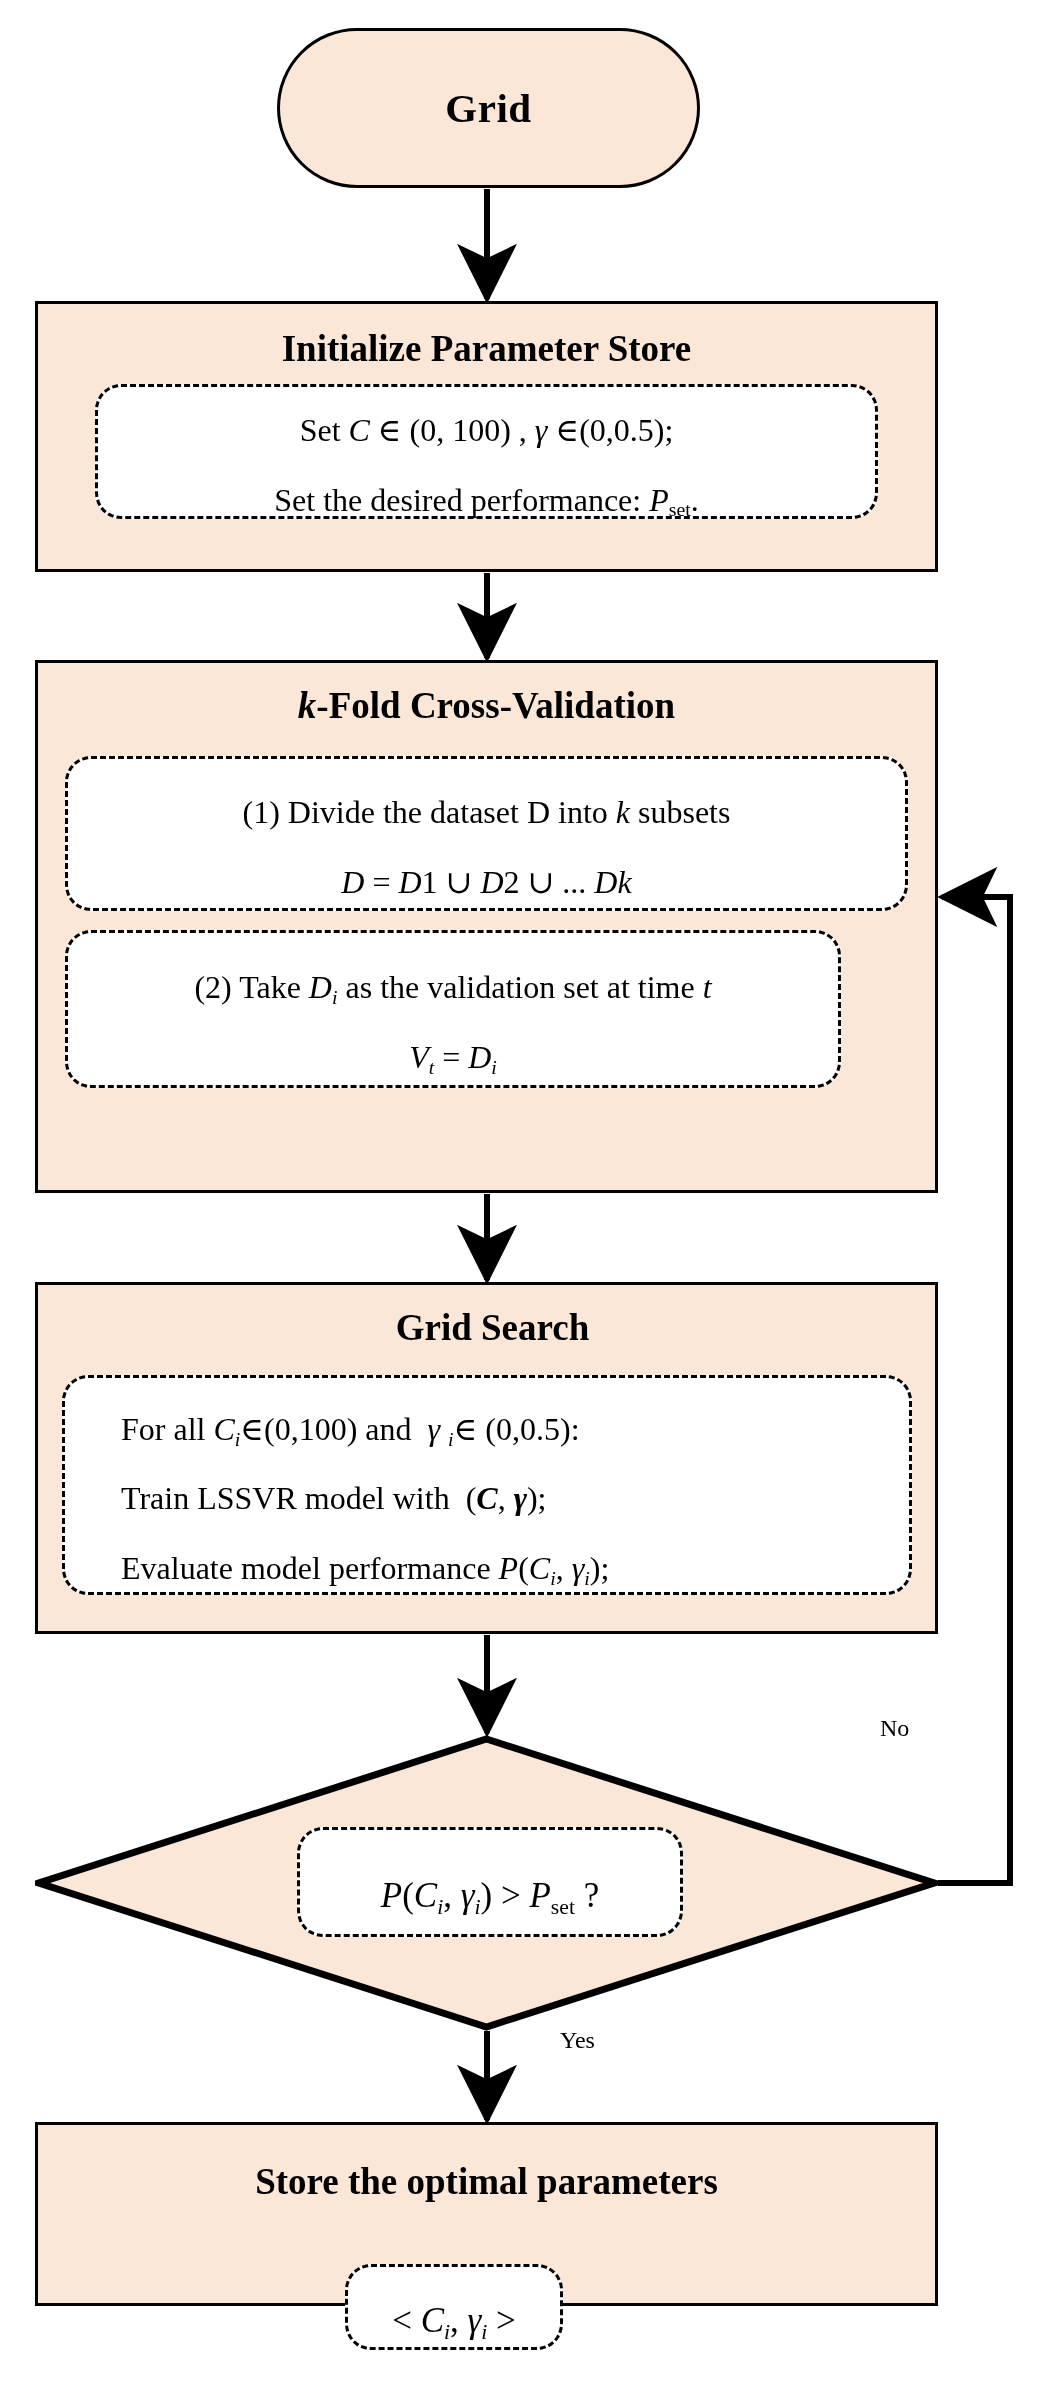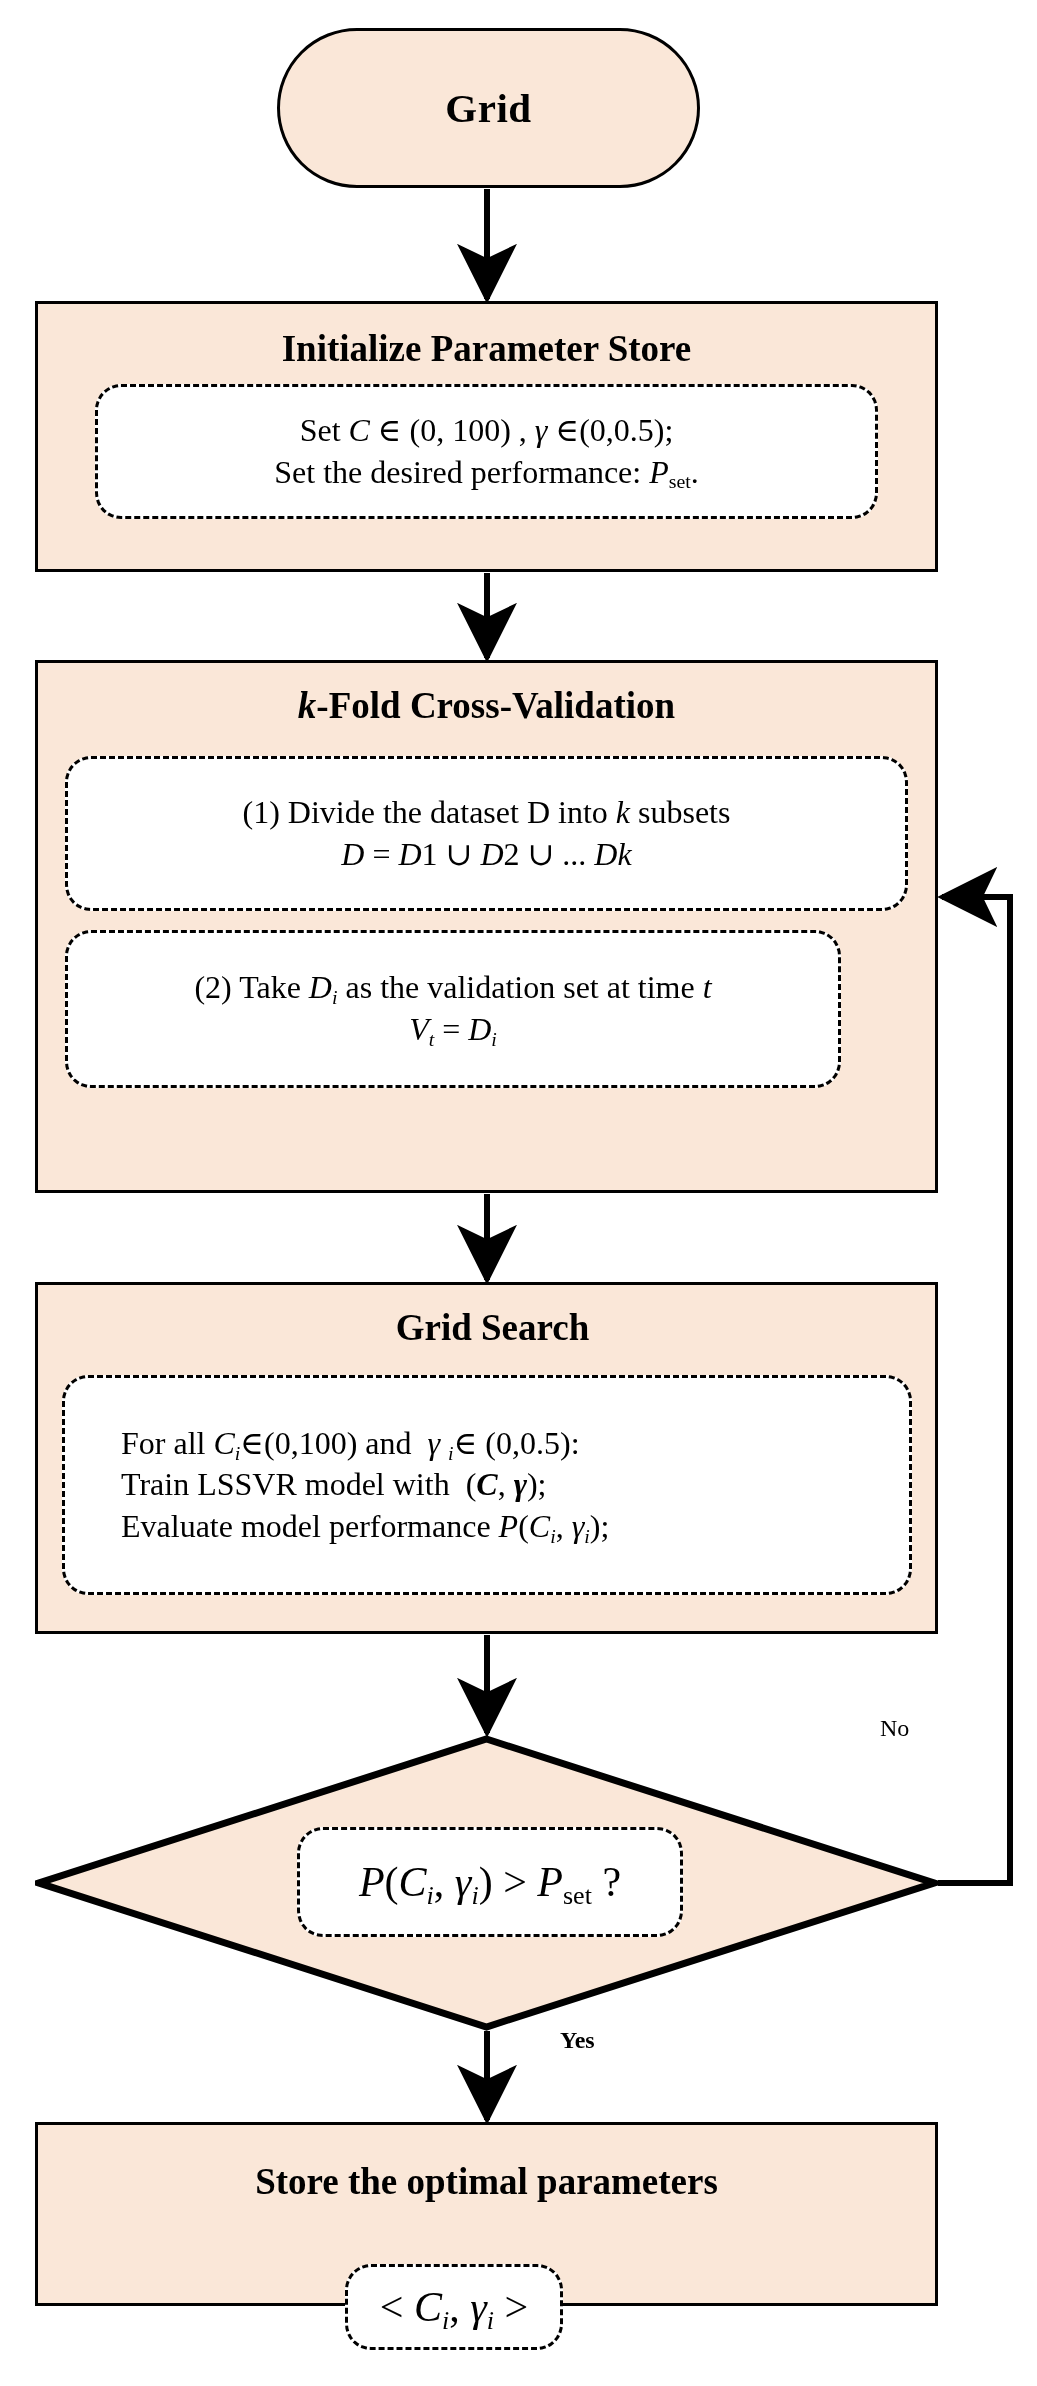--- a/index.html
+++ b/index.html
@@ -22,36 +22,36 @@
   }
   .box1{top:301px;height:271px;}
   .box2{top:660px;height:533px;}
   .box3{top:1282px;height:352px;}
   .box4{top:2122px;height:184px;}
   .dash{
     position:absolute;background:#ffffff;border:3px dashed #000;border-radius:26px;
     box-sizing:border-box;
     display:flex;flex-direction:column;align-items:center;justify-content:center;
   }
-  .dash .ln{font-size:32px;line-height:1.30;white-space:nowrap;}
+  .dash .ln{font-size:32px;line-height:1.30;white-space:nowrap;margin-top:28px;}
   .dash.left .ln{align-self:flex-start;}
   .d1{left:95px;top:384px;width:783px;height:135px;}
   .d2{left:65px;top:756px;width:843px;height:155px;}
   .d3{left:65px;top:930px;width:776px;height:158px;}
   .d4{left:62px;top:1375px;width:850px;height:220px;padding-left:56px;}
   .d5{left:297px;top:1827px;width:386px;height:110px;}
   .d6{left:345px;top:2264px;width:218px;height:86px;}
-  .d5 .ln,.d6 .ln{font-size:42px;}
+  .d5 .ln,.d6 .ln{font-size:35px;}
 
   .diamond{position:absolute;left:35px;top:1735px;width:903px;height:296px;}
 
   svg.lines{position:absolute;left:0;top:0;width:1037px;height:2386px;overflow:visible;}
   .lbl{position:absolute;font-size:24px;}
   .lbl-no{left:880px;top:1715px;}
-  .lbl-yes{left:560px;top:2027px;font-weight:bold;}
+  .lbl-yes{left:560px;top:2027px;}
 
   i.mv{font-style:italic;}
   .bold{font-weight:bold;}
   sub{font-size:.62em;vertical-align:baseline;position:relative;top:.30em;}
   .rm{font-style:normal;}
 </style>
 </head>
 <body>
 
 <div id="canvas">

